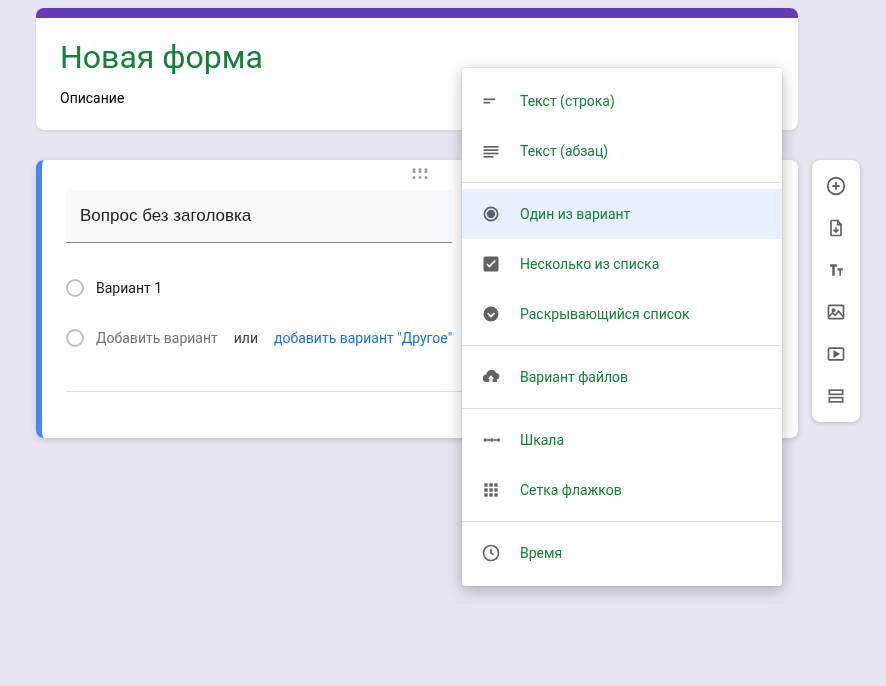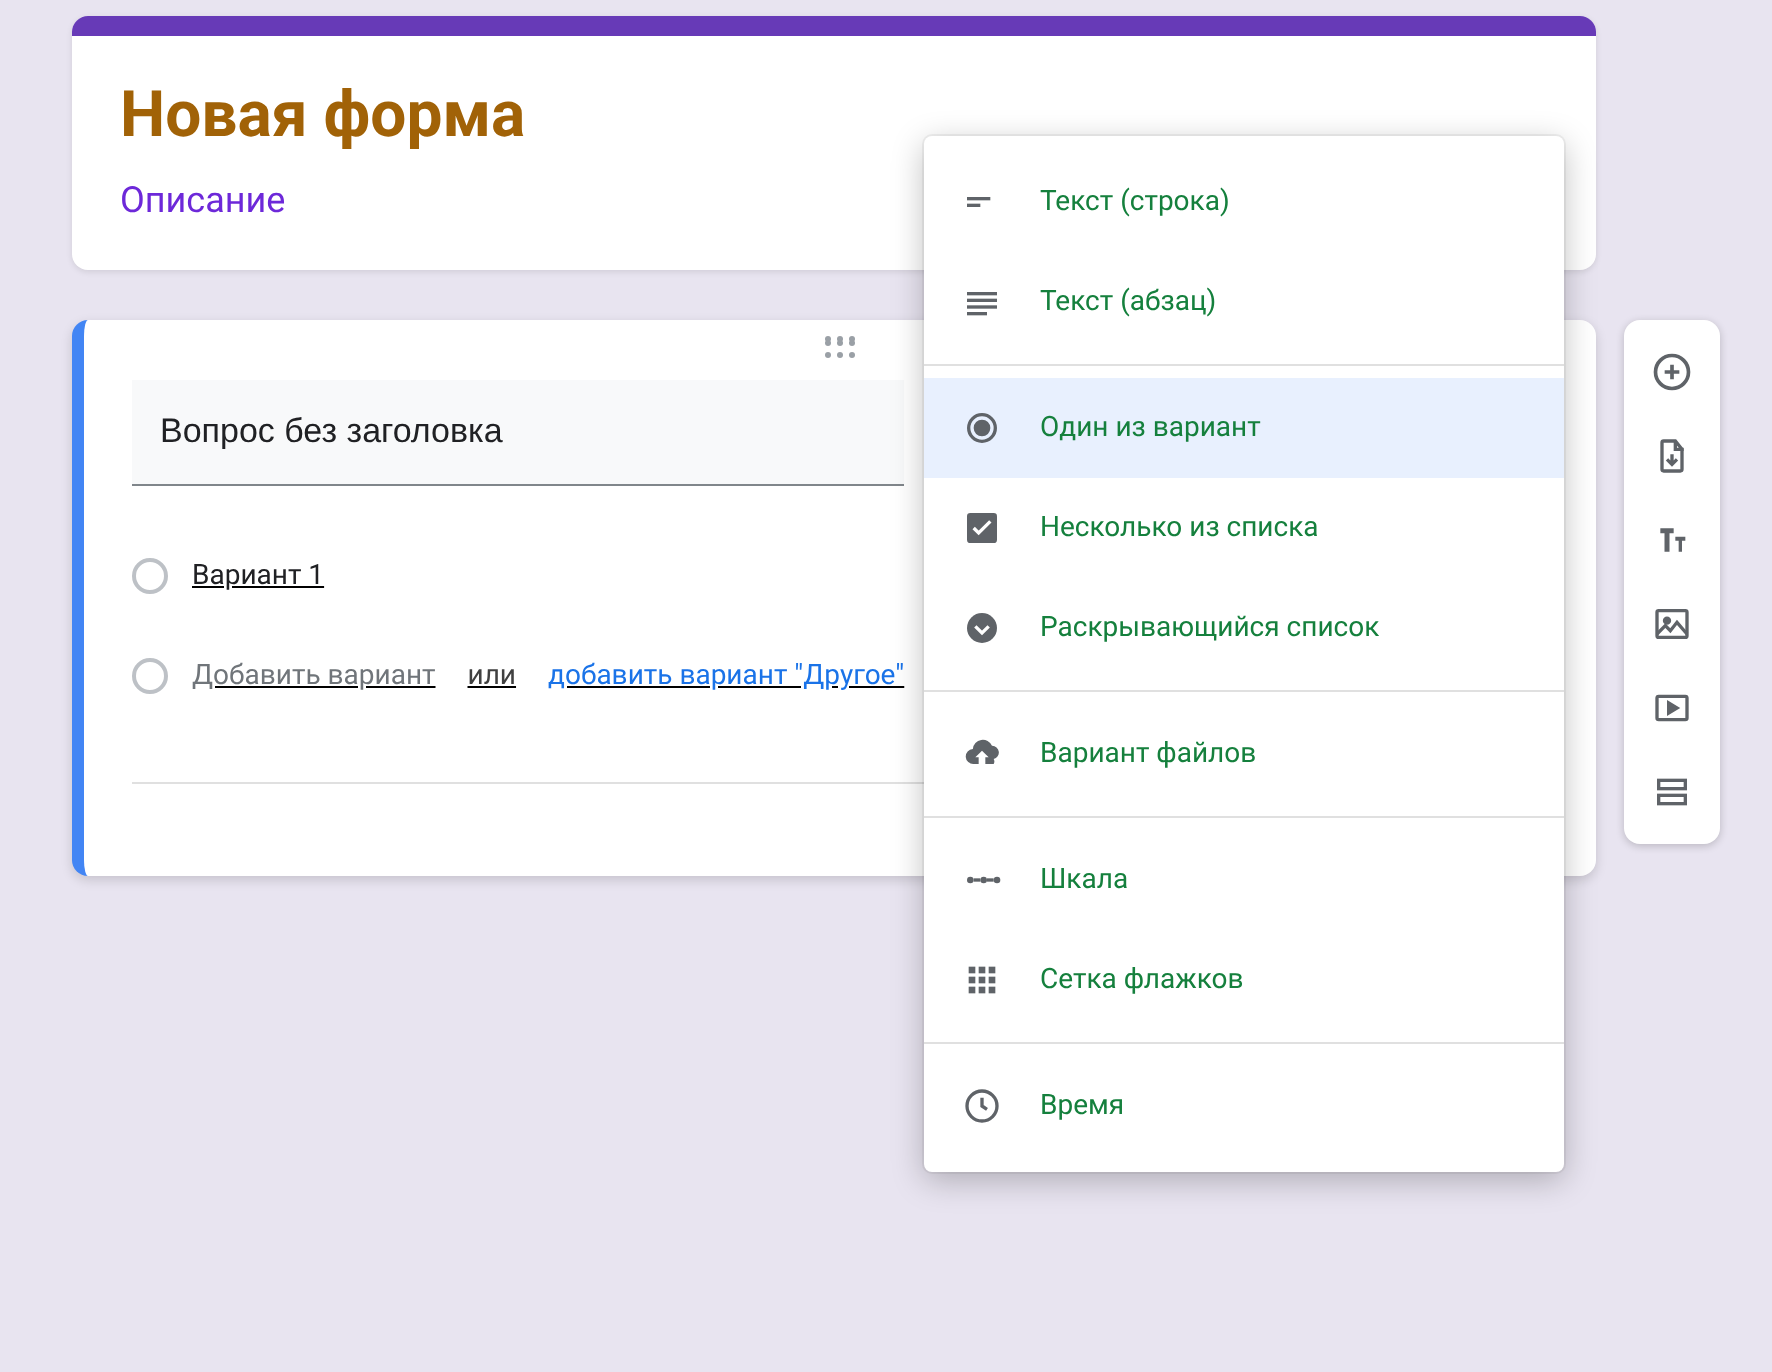--- a/index.html
+++ b/index.html
@@ -25,27 +25,27 @@
     content: "";
     display: block;
     height: 10px;
     background: #673ab7;
   }
   .form-header-content {
     padding: 20px 24px 24px 24px;
   }
   .form-title {
     font-size: 32px;
-    font-weight: 700;
-    color: #a16207;
+    font-weight: 400;
+    color: #15803d;
     margin-bottom: 14px;
   }
   .form-desc {
-    font-size: 18px;
-    color: #6d28d9;
+    font-size: 14px;
+    color: #000000;
   }
   .question-card {
     position: absolute;
     left: 36px;
     top: 160px;
     width: 762px;
     background: #fff;
     border-radius: 8px;
     box-shadow: 0 2px 6px rgba(0,0,0,0.15);
     border-left: 6px solid #4285f4;
@@ -75,21 +75,20 @@
     font-size: 17px;
     padding: 16px 14px;
     background: #f8f9fa;
     border: none;
     border-bottom: 1px solid #80868b;
     color: #202124;
     outline: none;
   }
   .options-area {
     margin-top: 28px;
-    text-decoration: underline;
   }
   .option-row {
     display: flex;
     align-items: center;
     gap: 12px;
     padding: 8px 0;
     font-size: 14px;
     color: #202124;
   }
   .radio-stub {

